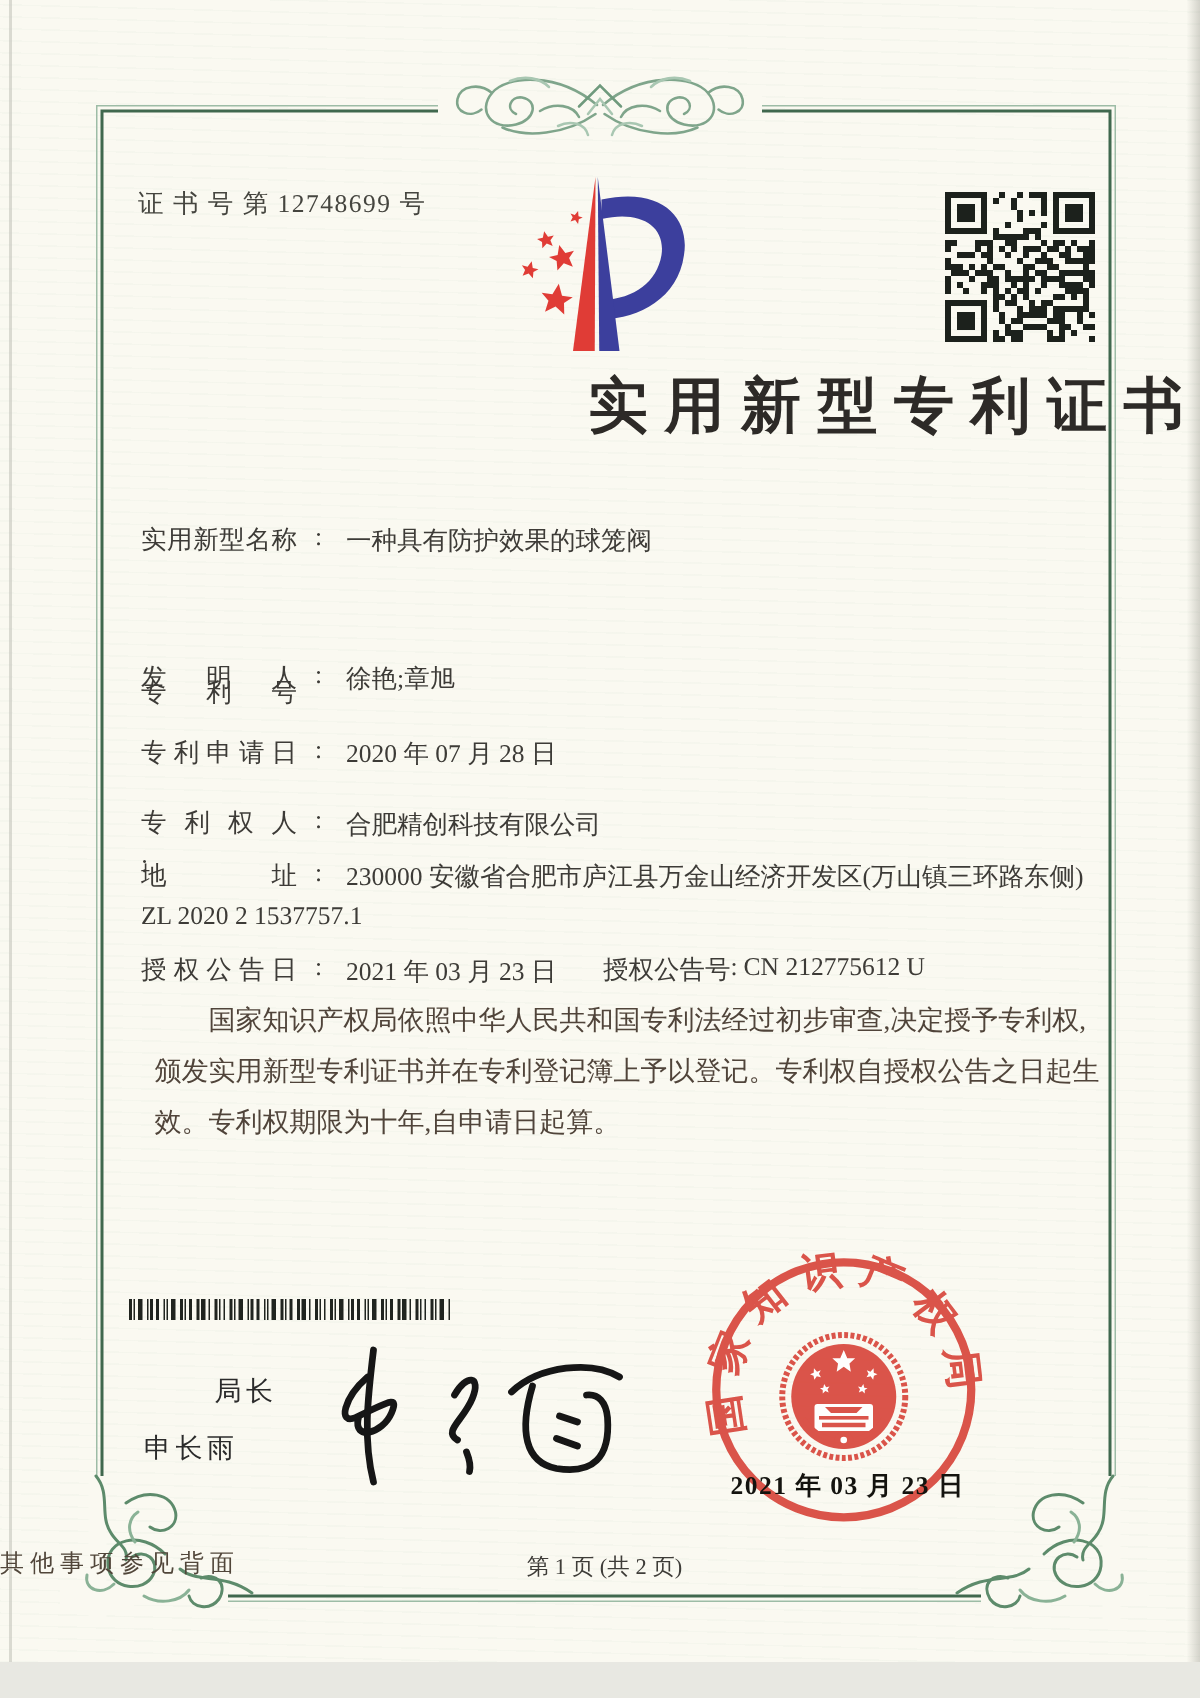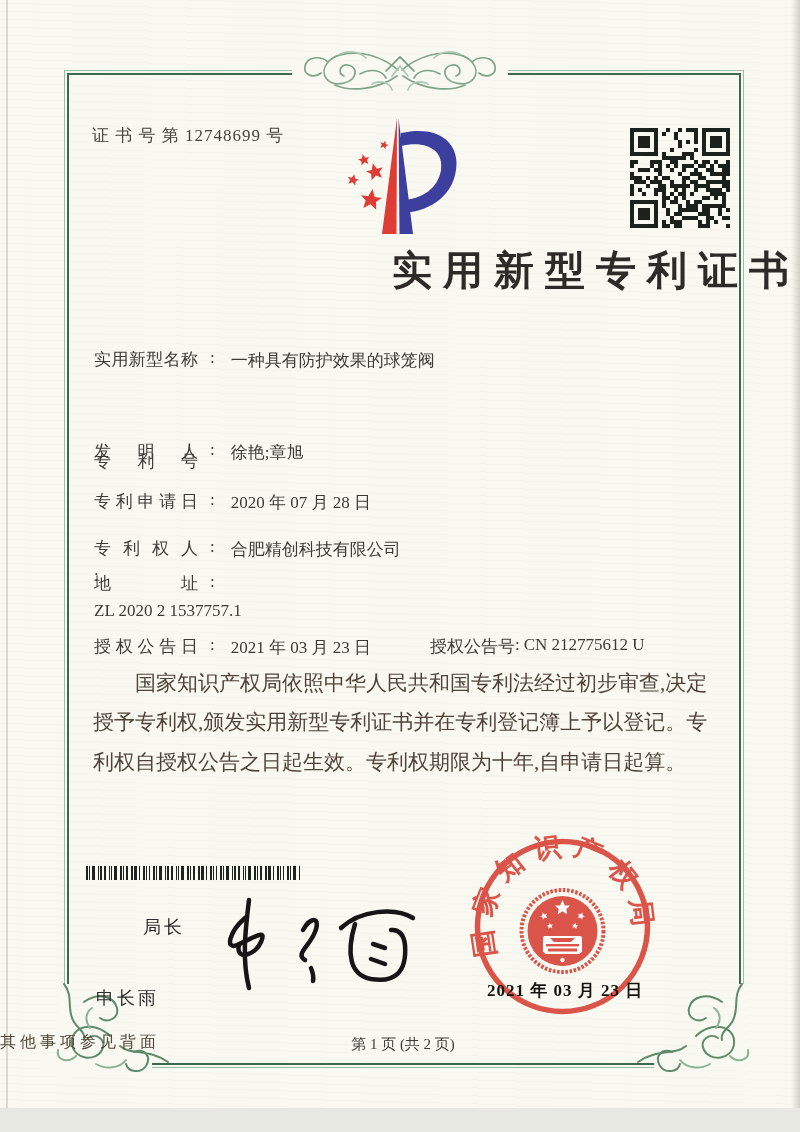--- a/index.html
+++ b/index.html
@@ -21,28 +21,28 @@
   .logo{position:absolute;left:338px;top:112px;}
   .qr{position:absolute;left:630px;top:128px;}
   .title{position:absolute;left:0;top:243px;width:800px;text-align:right;
     font-size:40px;font-weight:600;letter-spacing:11px;color:#2d2a27;margin:0;}
   .fields{position:absolute;left:94px;top:340px;width:634px;font-size:17px;color:#3d3b37;}
   .frow{position:absolute;left:0;display:flex;align-items:flex-start;width:634px;gap:12px;}
   .flabel{display:inline-block;width:104px;text-align:justify;text-align-last:justify;flex:0 0 104px;}
   .fcolon{flex:0 0 auto;margin-right:4px;}
   .fvalue{flex:1 1 auto;line-height:1.55;}
   .grant-group{position:absolute;left:308px;top:0;display:flex;}
-  .grant-group .glabel{margin-right:0;margin-left:28px;}
-  .body-text{position:absolute;left:93px;top:664px;width:634px;font-size:21px;
+  .grant-group .glabel{margin-right:0;}
+  .body-text{position:absolute;left:103px;top:664px;width:634px;font-size:18px;
     line-height:1.88;color:#50443a;}
   .body-text p{margin:0;text-indent:2em;}
   .barcode{position:absolute;left:86px;top:866px;}
   .signer-role{position:absolute;left:96px;top:915px;font-family:"Liberation Sans",sans-serif;
     font-size:18px;letter-spacing:3px;color:#2b2b2b;margin-left:47px;}
-  .signer-name{position:absolute;left:96px;top:986px;font-family:"Liberation Sans",sans-serif;
+  .signer-name{position:absolute;left:96px;top:953px;font-family:"Liberation Sans",sans-serif;
     font-size:18px;letter-spacing:3px;color:#2b2b2b;}
   .signature{position:absolute;left:215px;top:888px;}
   .seal{position:absolute;left:470px;top:834px;opacity:.92;}
   .seal-date{position:absolute;left:487px;top:979px;font-size:17px;font-weight:bold;
     letter-spacing:1px;color:#14130f;}
   .page-no{position:absolute;left:0;top:1035px;width:806px;text-align:center;font-size:15px;color:#3e3c38;}
   .back-note{position:absolute;left:0;top:1032px;width:800px;
     font-size:16px;letter-spacing:4px;color:#51463a;}
 </style>
 </head>
@@ -461,20 +461,21 @@
       <span class="fvalue">2020 年 07 月 28 日</span>
     </div>
     <div class="frow" style="top:197px;">
       <span class="flabel">专利权人</span>
         <span class="fcolon">:</span>
       <span class="fvalue">合肥精创科技有限公司</span>
     </div>
     <div class="frow" style="top:232px;">
       <span class="flabel">地址</span>
         <span class="fcolon">:</span>
+      <span class="fvalue">230000 安徽省合肥市庐江县万金山经济开发区(万山镇三环路东侧)</span>
     </div>
     <div class="frow" style="top:295px;">
       <span class="flabel">授权公告日</span>
         <span class="fcolon">:</span>
       <span class="fvalue">2021 年 03 月 23 日</span>
       <span class="grant-group">
         <span class="glabel">授权公告号</span>
           <span class="fcolon">:</span>
         <span>CN 212775612 U</span>
       </span>

